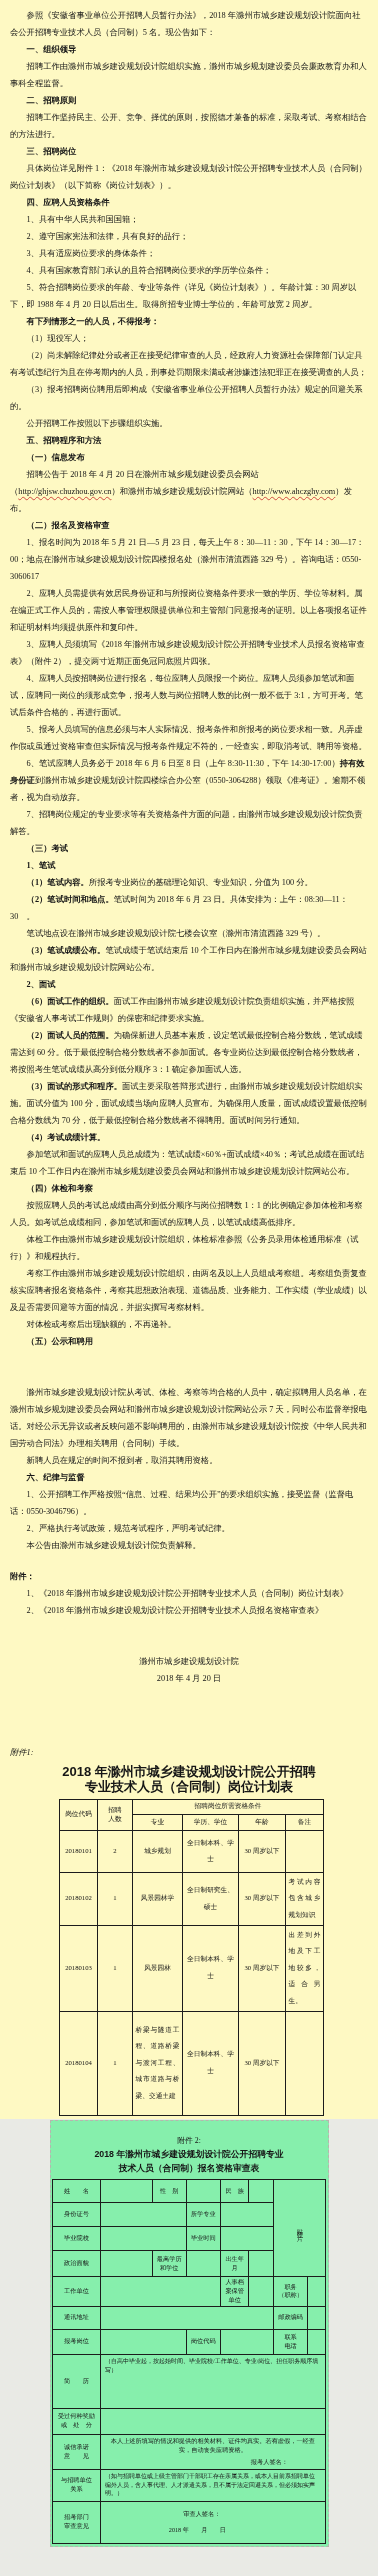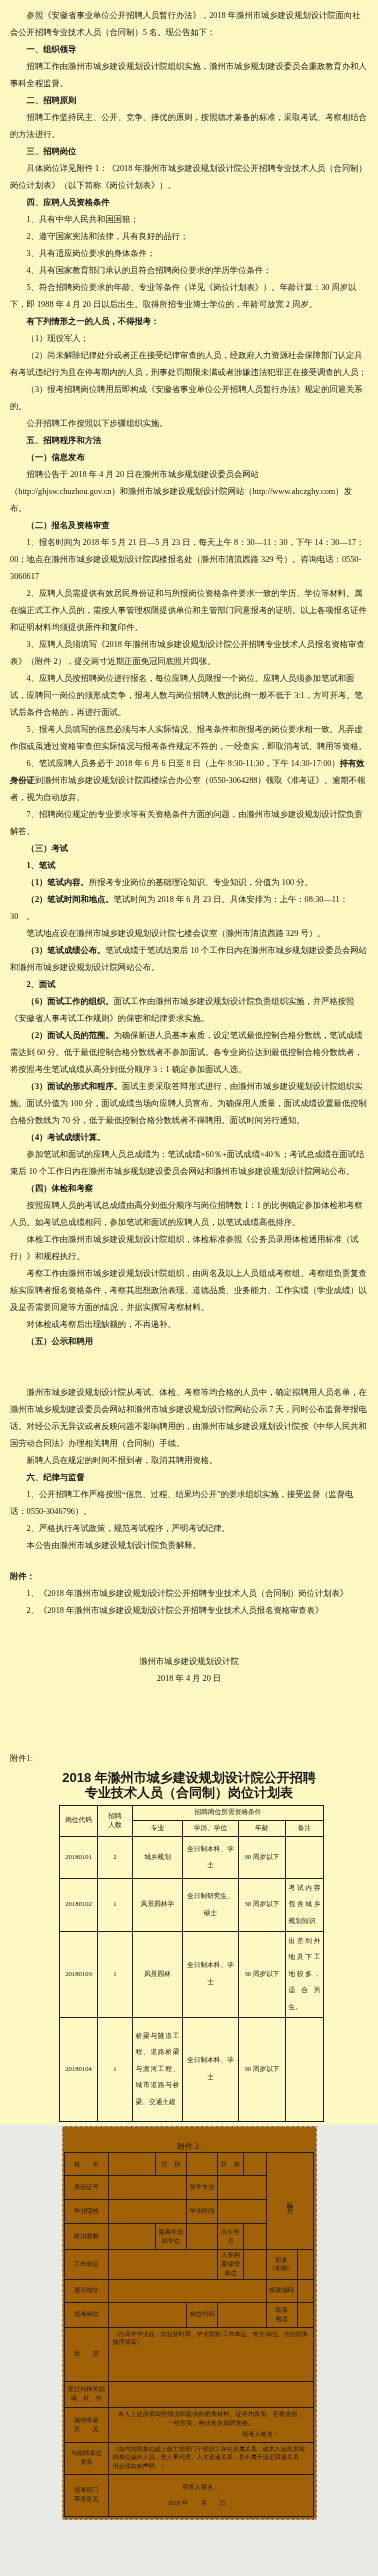--- a/index.html
+++ b/index.html
@@ -8,37 +8,37 @@
 
   .doc { background:#fef9c3; padding:7.3px 10px 3.1px 10px; font-size:8.3px; }
   .blk { line-height:17px; }
   .blk.p { text-indent:2em; }
   .blk.h { text-indent:2em; font-weight:bold; }
   .blk.h0 { font-weight:bold;margin-top:14px; }
   .blk.center { text-align:center; }
   .blk.blank { height:17px; }
   .gap1 { height:49px; }
   .b { font-weight:bold; }
-  .url { text-decoration-style:wavy; text-decoration-color:#d0493e; text-decoration-thickness:0.5px; text-underline-offset:2.1px; }
-
-  .attach1-label { line-height:17px; margin-top:14px; }
+  .url { text-decoration:underline; text-decoration-style:wavy; text-decoration-color:#d0493e; text-decoration-thickness:0.5px; text-underline-offset:2.1px; }
+
+  .attach1-label { line-height:17px; margin-top:8px;font-style:italic; }
   .t1title { text-align:center; font-family:"Liberation Sans","DejaVu Sans",sans-serif; font-weight:bold; font-size:13px; line-height:15px; margin:3.1px 0 4.2px 0; }
   table { border-collapse:collapse; }
   .t1 { margin-left:49px; width:263px; table-layout:fixed; }
   .t1 th, .t1 td { border:0.5px solid #1c1c1c; font-weight:normal; font-size:6.7px; text-align:center; vertical-align:middle; padding:1px 2.6px; }
   .t1 thead tr { height:15.6px; }
   .t1 tbody td { line-height:16.6px; }
   .t1 tbody tr:nth-child(1){ height:42px; }
   .t1 tbody tr:nth-child(2){ height:48px; }
   .t1 tbody tr:nth-child(3){ height:84px; }
   .t1 tbody tr:nth-child(4){ height:104px; }
   .t1 td.just { text-align:justify; text-justify:inter-character; }
 
   .bottomzone { background:#e9eae5; padding:1.6px 0 29px 0; display:flex; justify-content:center; }
-  .page2 { width:255px; background:#a16207; border:0.5px dashed #b6b6ae; padding:13.5px 1.6px 2.6px 1.6px; }
+  .page2 { width:279px; background:#86efac; border:0.5px dashed #b6b6ae; padding:13.5px 1.6px 2.6px 1.6px; }
   .a2label { text-align:center; font-size:7.8px; line-height:11.4px; }
   .t2title { text-align:center; font-family:"Liberation Sans","DejaVu Sans",sans-serif; font-weight:bold; font-size:8.8px; line-height:14px; margin:1px 0 4.2px 0; }
   .t2 { width:100%; table-layout:fixed; }
   .t2 th, .t2 td { border:0.5px solid #1c1c1c; font-weight:normal; font-size:6.2px; text-align:center; vertical-align:middle; padding:1px 1.6px; line-height:8.8px; }
   .t2 tr.r1{height:23px;} .t2 tr.r2{height:24px;} .t2 tr.r3{height:24px;} .t2 tr.r4{height:26px;}
   .t2 tr.r5{height:26px;} .t2 tr.r6{height:23px;} .t2 tr.r7{height:25px;}
   .t2 tr.r8{height:54px;} .t2 tr.r9{height:26px;} .t2 tr.r10{height:35px;}
   .t2 tr.r11{height:32px;} .t2 tr.r12{height:42px;}
   .t2 td.topnote { vertical-align:top; text-align:left; font-size:6px; padding:2.1px 4.2px; }
   .photo-cell { }
@@ -183,20 +183,24 @@
             <td></td>
           </tr>
         </tbody>
     </table>
   </div>
 </div>
 
 <div class="bottomzone">
   <div class="page2">
     <div class="a2label">附件 2:</div>
+    <div class="t2title">
+      <div>2018 年滁州市城乡建设规划设计院公开招聘专业</div>
+      <div>技术人员（合同制）报名资格审查表</div>
+    </div>
     <table class="t2">
       <colgroup>
         <col style="width:17.5%">
           <col style="width:19%">
           <col style="width:12.5%">
           <col style="width:12.5%">
         <col style="width:10.5%">
           <col style="width:9%">
           <col style="width:12.5%">
           <col style="width:6.5%">

